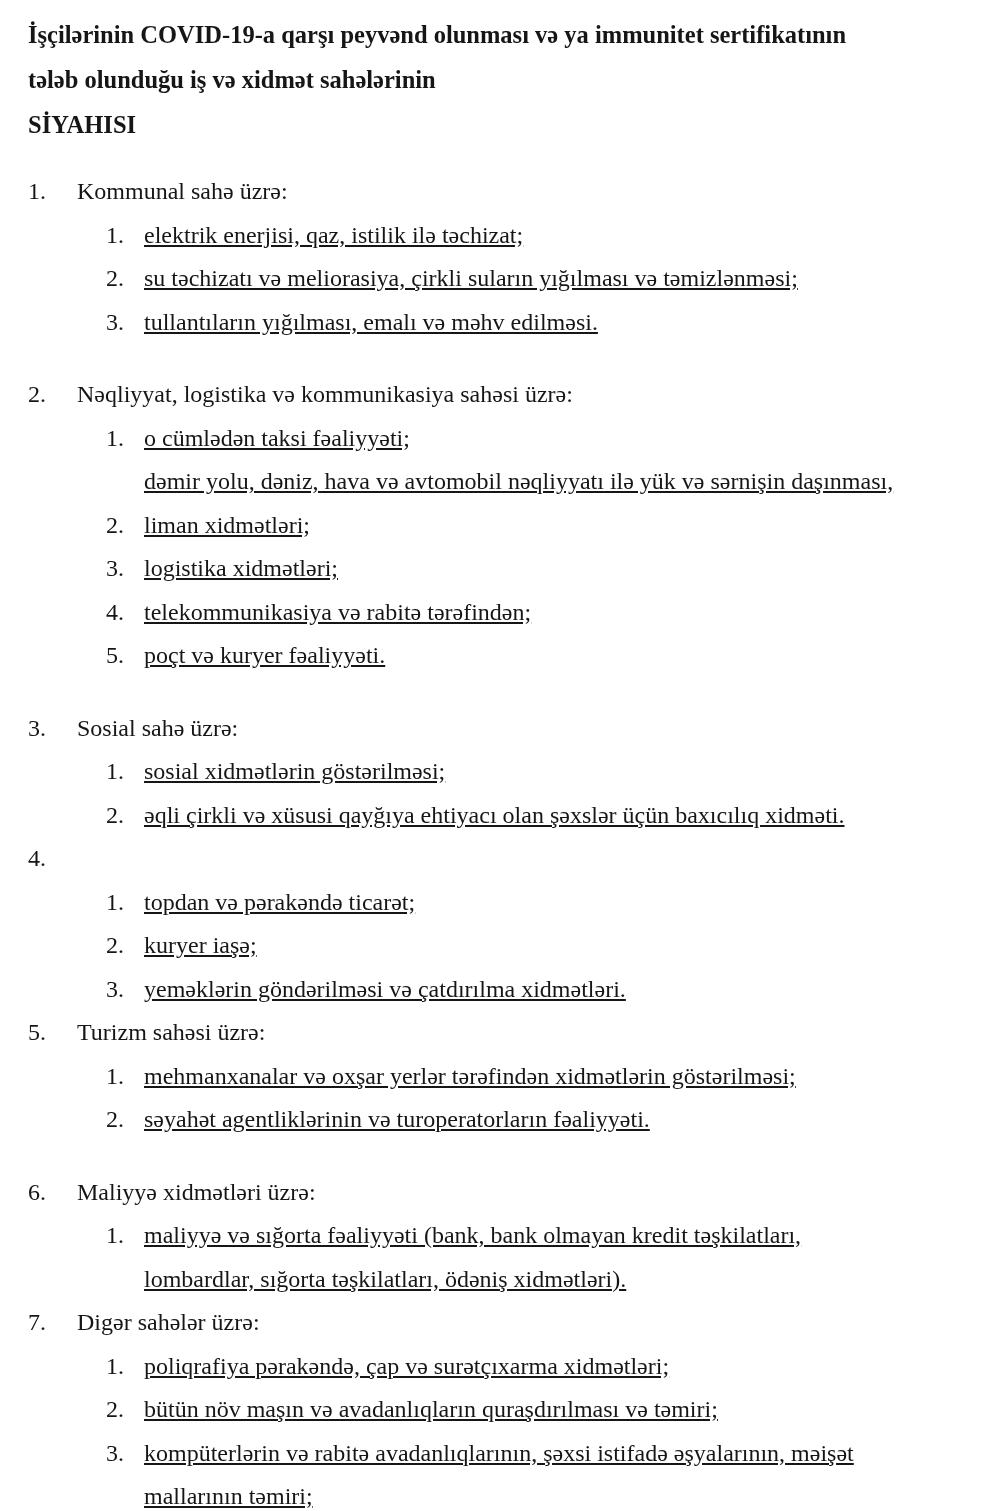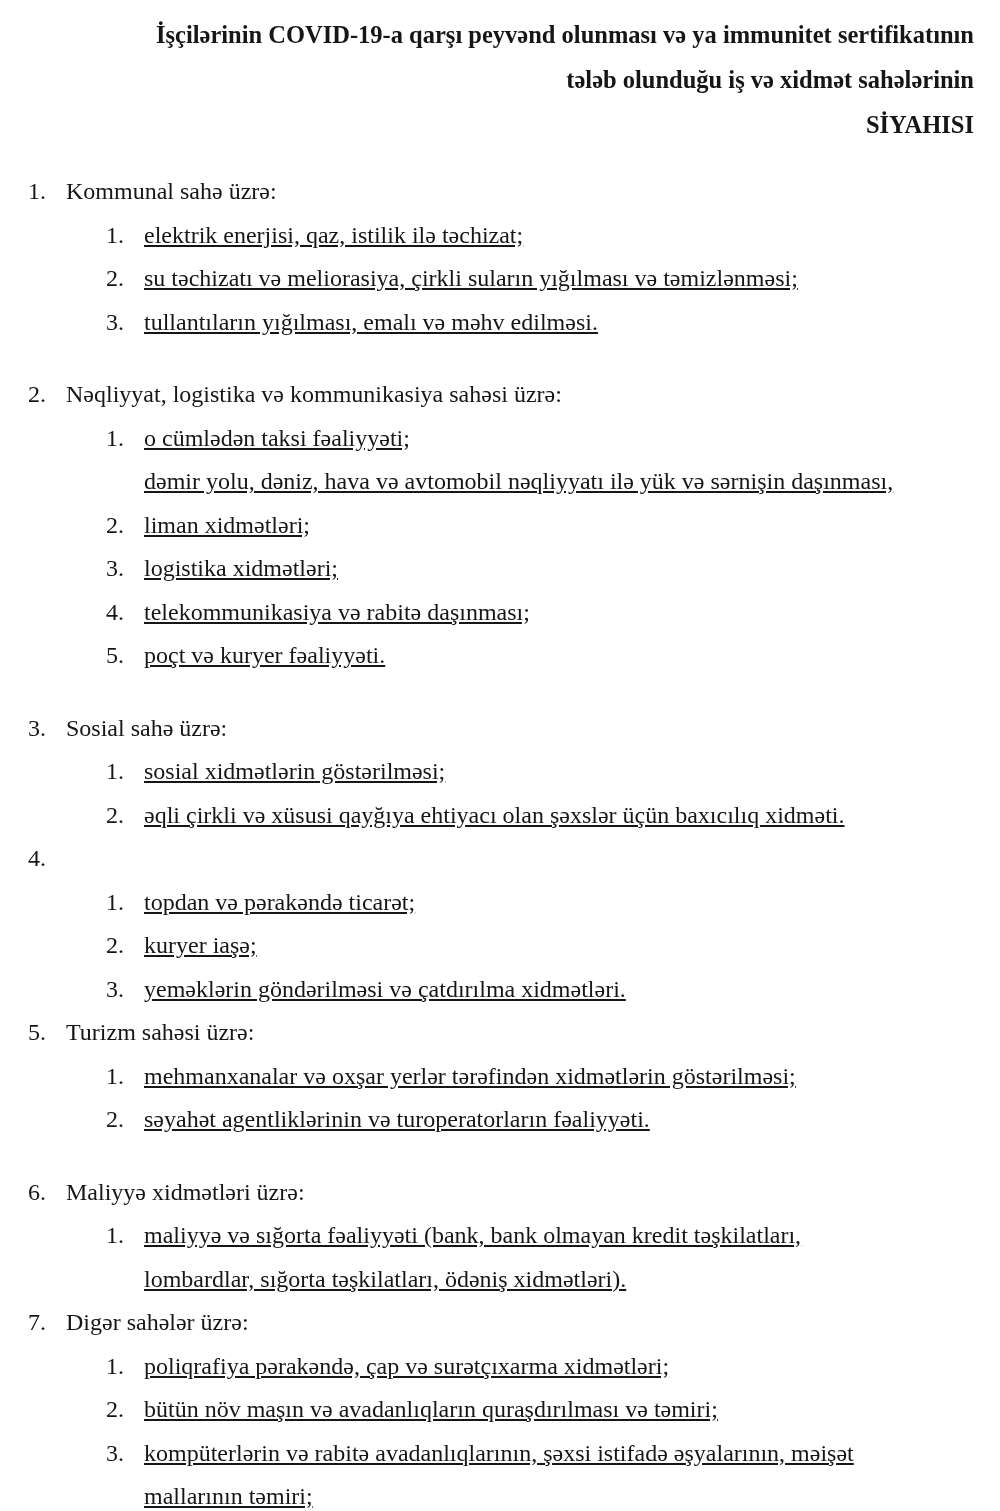--- a/index.html
+++ b/index.html
@@ -7,38 +7,38 @@
   body {
     width: 1000px;
     min-height: 1511px;
     font-family: "Liberation Serif", serif;
     color: #161616;
     overflow: hidden;
   }
   .page { padding: 12px 26px 20px 28px; }
 
   .title {
-    text-align: right;
+    text-align: left;
     font-weight: bold;
     font-size: 24.5px;
     line-height: 45px;
   }
   .title-line { white-space: nowrap; }
 
   .sections { margin-top: 23px; }
 
   .section.gap { margin-top: 29px; }
 
   .row {
     display: flex;
     font-size: 24px;
     line-height: 43.5px;
   }
   .row.head .num { flex: 0 0 38px; }
-  .head-text { white-space: nowrap; }
+  .head-text { white-space: nowrap; margin-left: 11px; }
 
   .row.item { margin-left: 78px; }
   .row.item .num { flex: 0 0 38px; }
   .item-text { flex: 1; min-width: 0; text-decoration: underline; }
   .line { white-space: nowrap; }
 </style>
 </head>
 <body>
 
 <div class="page">
@@ -92,21 +92,21 @@
         </div>
         <div class="row item">
           <span class="num">3.</span>
           <div class="item-text">
             <div class="line">logistika xidmətləri;</div>
           </div>
         </div>
         <div class="row item">
           <span class="num">4.</span>
           <div class="item-text">
-            <div class="line">telekommunikasiya və rabitə daşınması;</div>
+            <div class="line">telekommunikasiya və rabitə tərəfindən;</div>
           </div>
         </div>
         <div class="row item">
           <span class="num">5.</span>
           <div class="item-text">
             <div class="line">poçt və kuryer fəaliyyəti.</div>
           </div>
         </div>
       </div>
       <div class="section gap">

